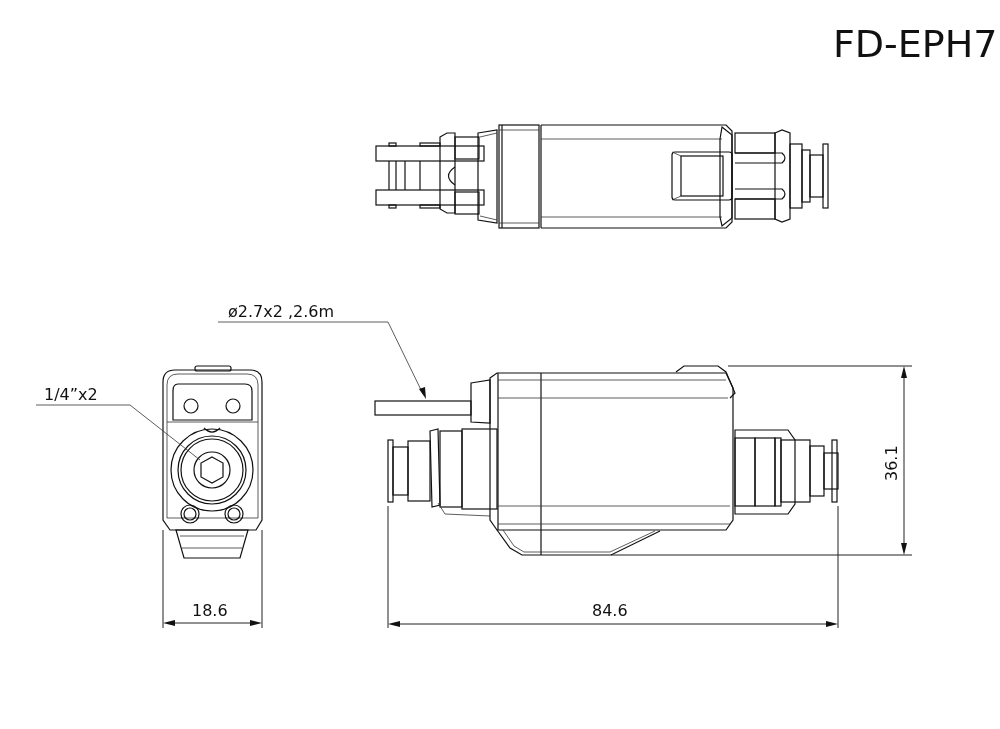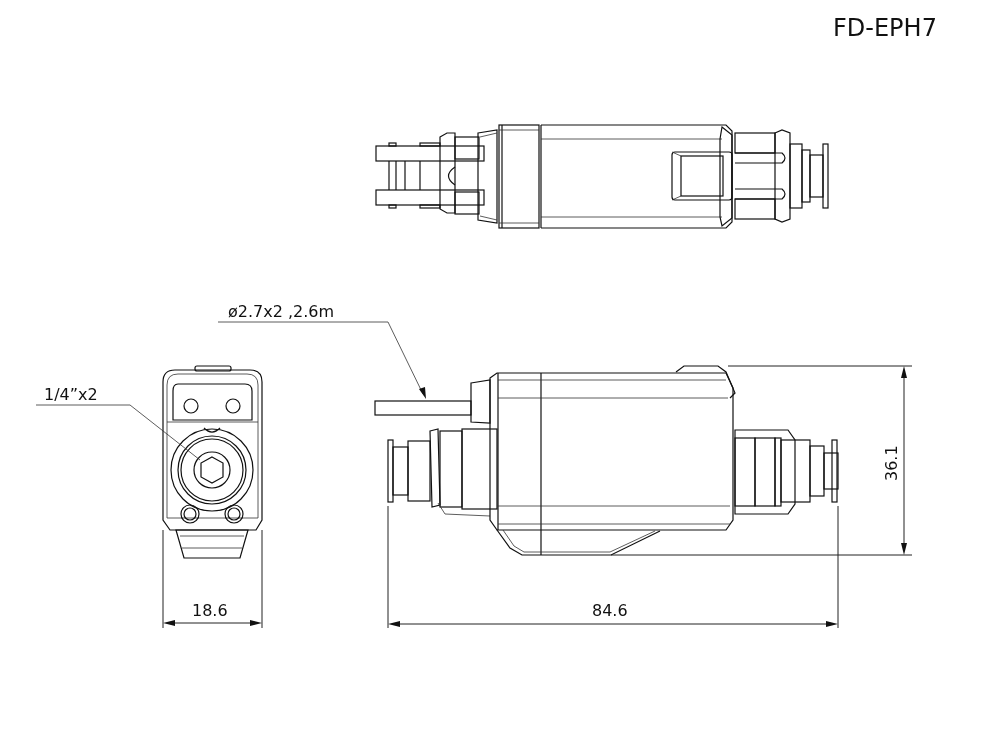--- a/index.html
+++ b/index.html
@@ -1,17 +1,17 @@
 <!DOCTYPE html>
 <html><head>
   <meta charset="utf-8">
   <style>
     html, body { margin: 0; padding: 0; background: #ffffff; }
     body { width: 1000px; height: 729px; position: relative; overflow: hidden; font-family: "DejaVu Sans", sans-serif; }
-    .title { position: absolute; left: 833px; top: 14px; font-size: 24px; color: #111; letter-spacing: 0px; font-family: "DejaVu Sans", sans-serif; }
+    .title { position: absolute; left: 833px; top: 22px; font-size: 38px; color: #111; letter-spacing: 0px; font-family: "DejaVu Sans", sans-serif; }
     svg.drawing { position: absolute; left: 0; top: 0; }
     .ln { stroke: #111; stroke-width: 1.2; fill: none; }
     .thin { stroke: #333; stroke-width: 0.8; fill: none; }
     .dim { stroke: #222; stroke-width: 1; fill: none; }
     .arrow { fill: #111; stroke: none; }
     .lbl { font-family: "DejaVu Sans", sans-serif; font-size: 16px; fill: #111; }
   </style>
 </head>
 <body>
 

